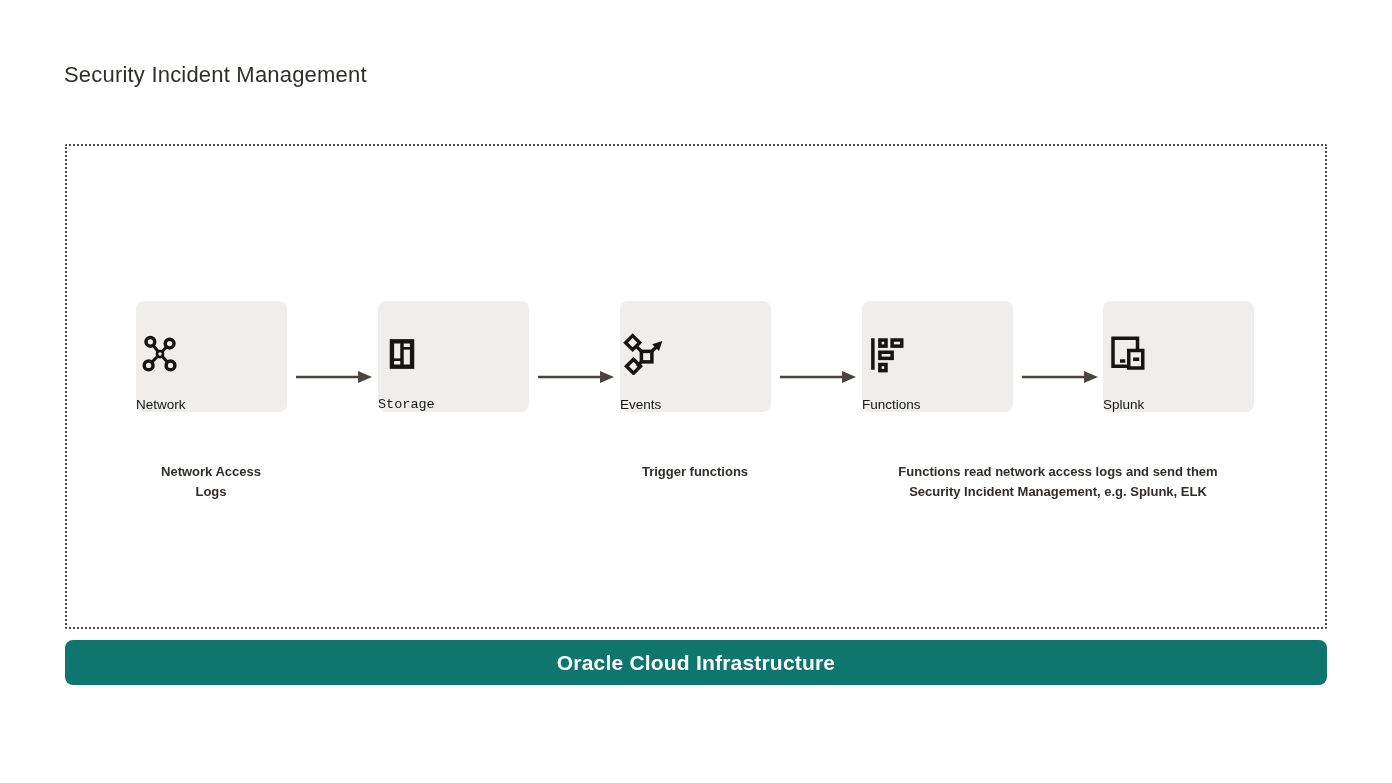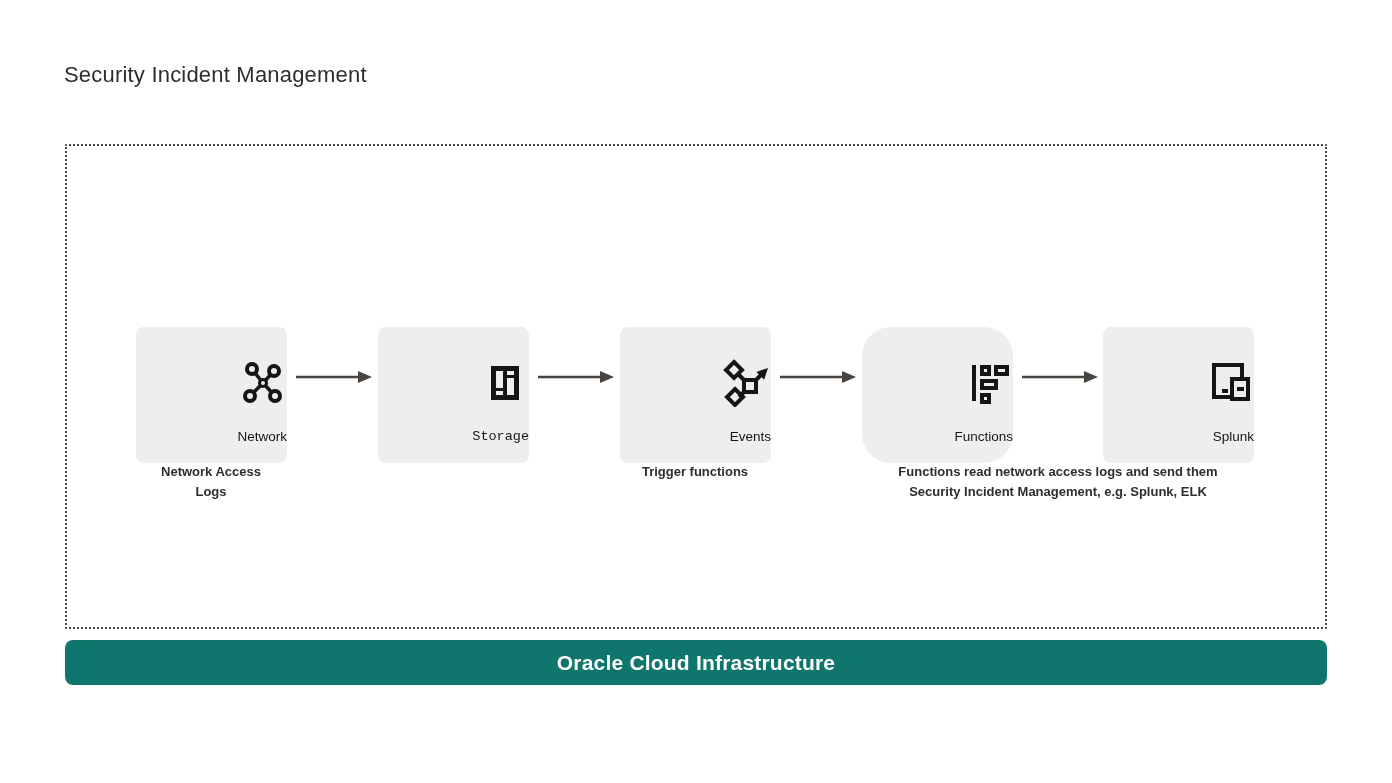--- a/index.html
+++ b/index.html
@@ -10,24 +10,24 @@
     position:absolute;left:64px;top:62px;
     font-size:22px;font-weight:normal;color:#312d2a;letter-spacing:0.2px;
   }
 
   .boundary{
     position:absolute;left:65px;top:144px;width:1258px;height:481px;
     border:2px dotted #4b4742;border-radius:2px;background:transparent;
   }
 
   .node-card{
-    position:absolute;top:301px;width:151px;height:136px;
+    position:absolute;top:301px;width:151px;height:111px;
     background:#efeeec;border-radius:8px;
-    display:flex;flex-direction:column;align-items:flex-end;
-    box-sizing:border-box;padding-top:32px;margin-top:26px;
+    display:flex;flex-direction:column;align-items:flex-start;
+    box-sizing:border-box;padding-top:32px;
   }
   .node-card .icon{width:48px;height:48px;display:block;}
   .node-label{margin-top:22px;font-size:13.5px;color:#161513;}
 
   .flow-arrow{position:absolute;top:370px;width:76px;height:14px;}
 
   .caption{
     position:absolute;top:462px;
     font-size:13px;font-weight:bold;color:#312d2a;
     text-align:center;line-height:20px;white-space:pre-line;
@@ -80,41 +80,41 @@
       <rect x="26" y="19" width="7" height="17" fill="#efeeec"></rect>
     </svg>
     <div class="node-label">Storage</div>
   </div>
 
   <svg class="flow-arrow" style="left:538px;" viewBox="0 0 76 14">
     <line x1="0" y1="7" x2="63" y2="7" stroke="#494440" stroke-width="2.5"></line>
     <polygon points="62,1 76,7 62,13" fill="#494440"></polygon>
   </svg>
 
-  <div class="node-card" style="left:620px;padding-left:36px;">
+  <div class="node-card" style="left:620px;">
     <svg class="icon" viewBox="0 0 48 48">
       <g stroke="#161513" fill="none" stroke-width="4">
         <path d="M11 3 L19 11 L11 19 L3 11 Z"></path>
         <path d="M12 30 L20 38 L12 46 L4 38 Z"></path>
         <rect x="21" y="21" width="12" height="12"></rect>
         <line x1="15" y1="15" x2="23" y2="23"></line>
         <line x1="23" y1="31" x2="16" y2="38"></line>
         <line x1="33" y1="21" x2="40" y2="14"></line>
       </g>
       <polygon points="45,9 41.1,20.7 33.3,12.9" fill="#161513"></polygon>
     </svg>
     <div class="node-label">Events</div>
   </div>
 
   <svg class="flow-arrow" style="left:780px;" viewBox="0 0 76 14">
     <line x1="0" y1="7" x2="63" y2="7" stroke="#494440" stroke-width="2.5"></line>
     <polygon points="62,1 76,7 62,13" fill="#494440"></polygon>
   </svg>
 
-  <div class="node-card" style="left:862px;border-radius:29px;">
+  <div class="node-card" style="left:862px;">
     <svg class="icon" viewBox="0 0 48 48">
       <rect x="7" y="6" width="4" height="36" fill="#161513"></rect>
       <g stroke="#161513" fill="none" stroke-width="4">
         <rect x="17" y="8" width="7" height="7"></rect>
         <rect x="31" y="8" width="11" height="7"></rect>
         <rect x="17" y="22" width="14" height="7"></rect>
         <rect x="17" y="36" width="7" height="7"></rect>
       </g>
     </svg>
     <div class="node-label">Functions</div>

